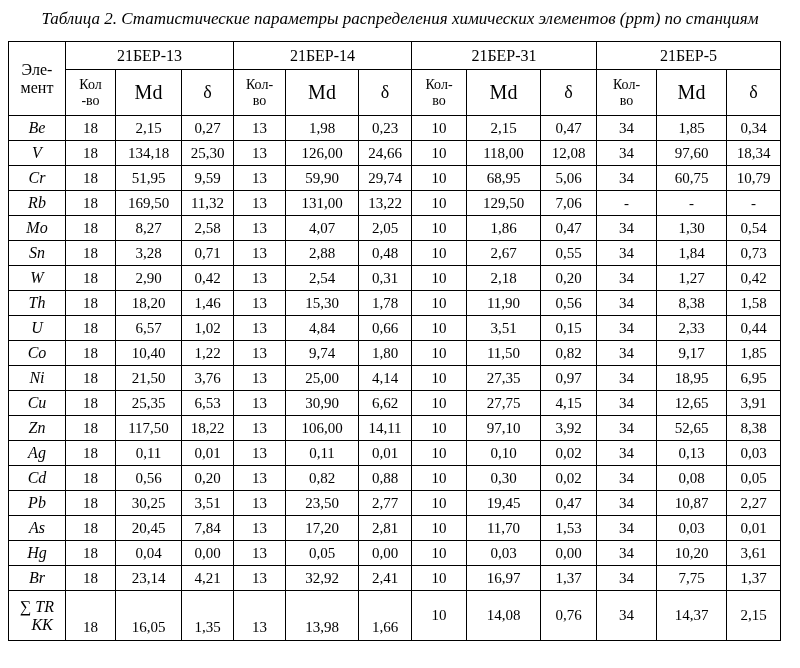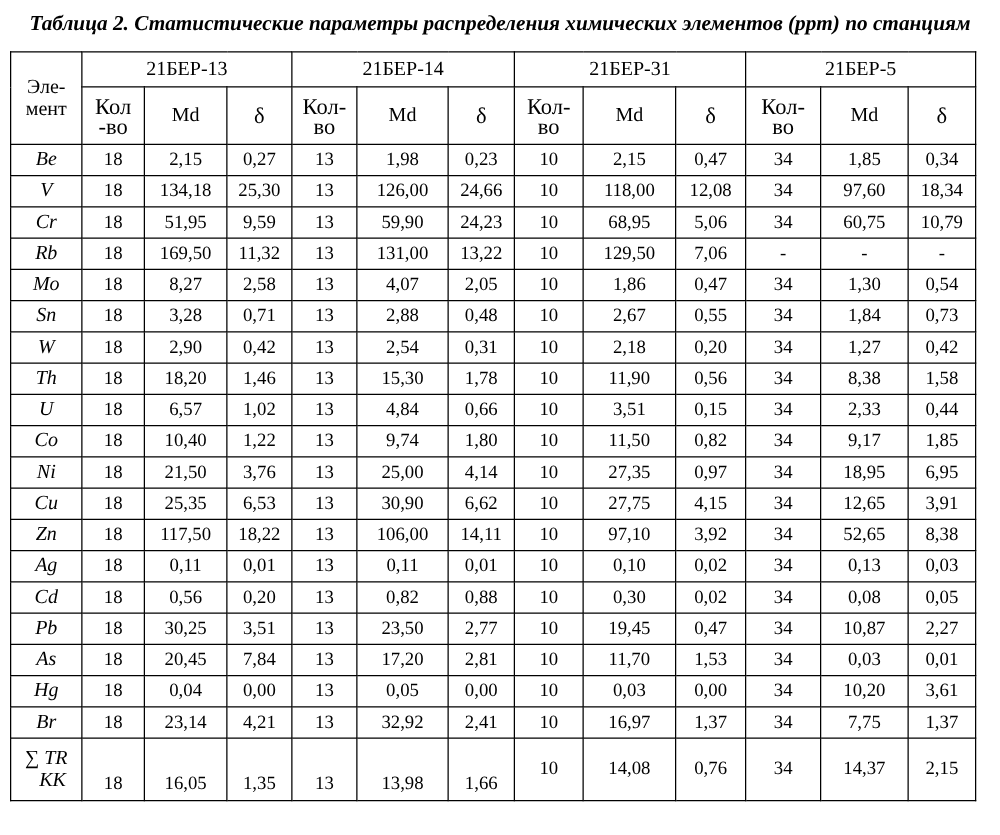--- a/index.html
+++ b/index.html
@@ -12,41 +12,41 @@
   body {
     width: 800px;
     height: 668px;
     overflow: hidden;
     position: relative;
   }
   .caption {
     margin-top: 7px;
     text-align: center;
     font-style: italic;
-    font-weight: bold;
+    font-weight: normal;
     font-size: 17px;
     line-height: 23px;
   }
   table.stats {
     border-collapse: collapse;
     table-layout: fixed;
     margin: 11px 0 0 8px;
   }
   table.stats th, table.stats td {
     border: 1px solid #000;
     padding: 0;
     text-align: center;
     vertical-align: middle;
     font-weight: normal;
     overflow: hidden;
   }
   th.el-head { font-size: 16px; line-height: 18px; }
   th.station { font-size: 16px; height: 27px; }
-  th.kol { font-size: 18px; line-height: 16px; height: 45px; }
-  th.md  { font-size: 16px; }
+  th.kol { font-size: 14px; line-height: 16px; height: 45px; }
+  th.md  { font-size: 20px; }
   th.delta { font-size: 18px; }
   tbody td { font-size: 15px; height: 24px; }
   tbody td.el { font-size: 16px; font-style: italic; }
   tr.last-row td { height: 45px; }
   tr.last-row td.va-bottom { vertical-align: bottom; padding-bottom: 4px; }
   td.el-sum {
     text-align: left;
     padding-left: 4px;
     font-size: 15px;
     line-height: 18px;
@@ -146,21 +146,21 @@
         <td>97,60</td>
         <td>18,34</td>
       </tr>
       <tr>
         <td class="el">Cr</td>
         <td>18</td>
         <td>51,95</td>
         <td>9,59</td>
         <td>13</td>
         <td>59,90</td>
-        <td>24,23</td>
+        <td>29,74</td>
         <td>10</td>
         <td>68,95</td>
         <td>5,06</td>
         <td>34</td>
         <td>60,75</td>
         <td>10,79</td>
       </tr>
       <tr>
         <td class="el">Rb</td>
         <td>18</td>

